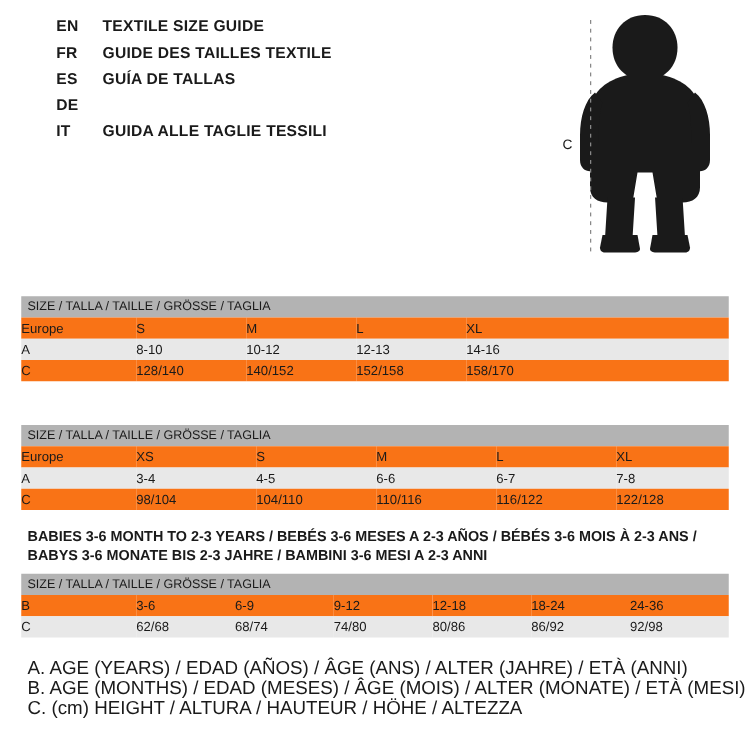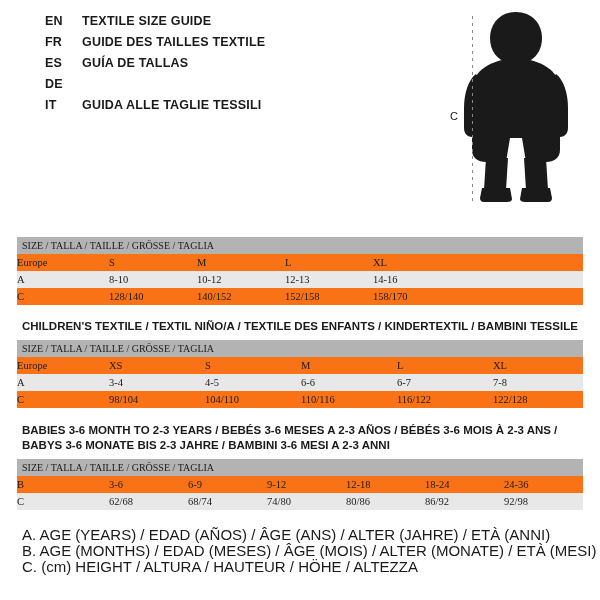--- a/index.html
+++ b/index.html
@@ -86,21 +86,20 @@
   }
 
   
   .tbl {
     position: absolute;
     left: 17px;
     width: 566px;
     border-collapse: collapse;
     font-size: 10.5px;
     color: #1a1a1a;
-    font-family: Liberation Serif, serif;
   }
   .tbl td {
     padding: 0;
     height: 17px;
     vertical-align: middle;
   }
   .hdr-row td {
     background: #b3b3b3;
     font-size: 10px;
     font-weight: normal;
@@ -206,21 +205,20 @@
     <tr class="row-plain">
       <td class="cell-label">C</td>
       <td>128/140</td>
       <td>140/152</td>
       <td>152/158</td>
       <td>158/170</td>
     </tr>
   </tbody>
     </table>
 
-  <div class="section-title" style="top:320px;">CHILDREN'S TEXTILE / TEXTIL NIÑO/A / TEXTILE DES ENFANTS / KINDERTEXTIL / BAMBINI TESSILE</div>
 
   <table class="tbl" style="top:340px;">
     <tbody>
         <tr class="hdr-row">
       <td colspan="6">SIZE / TALLA / TAILLE / GRÖSSE / TAGLIA</td>
     </tr>
     <tr class="row-plain">
       <td class="cell-label" style="width:92px">Europe</td>
       <td style="width:96px">XS</td>
       <td style="width:96px">S</td>

